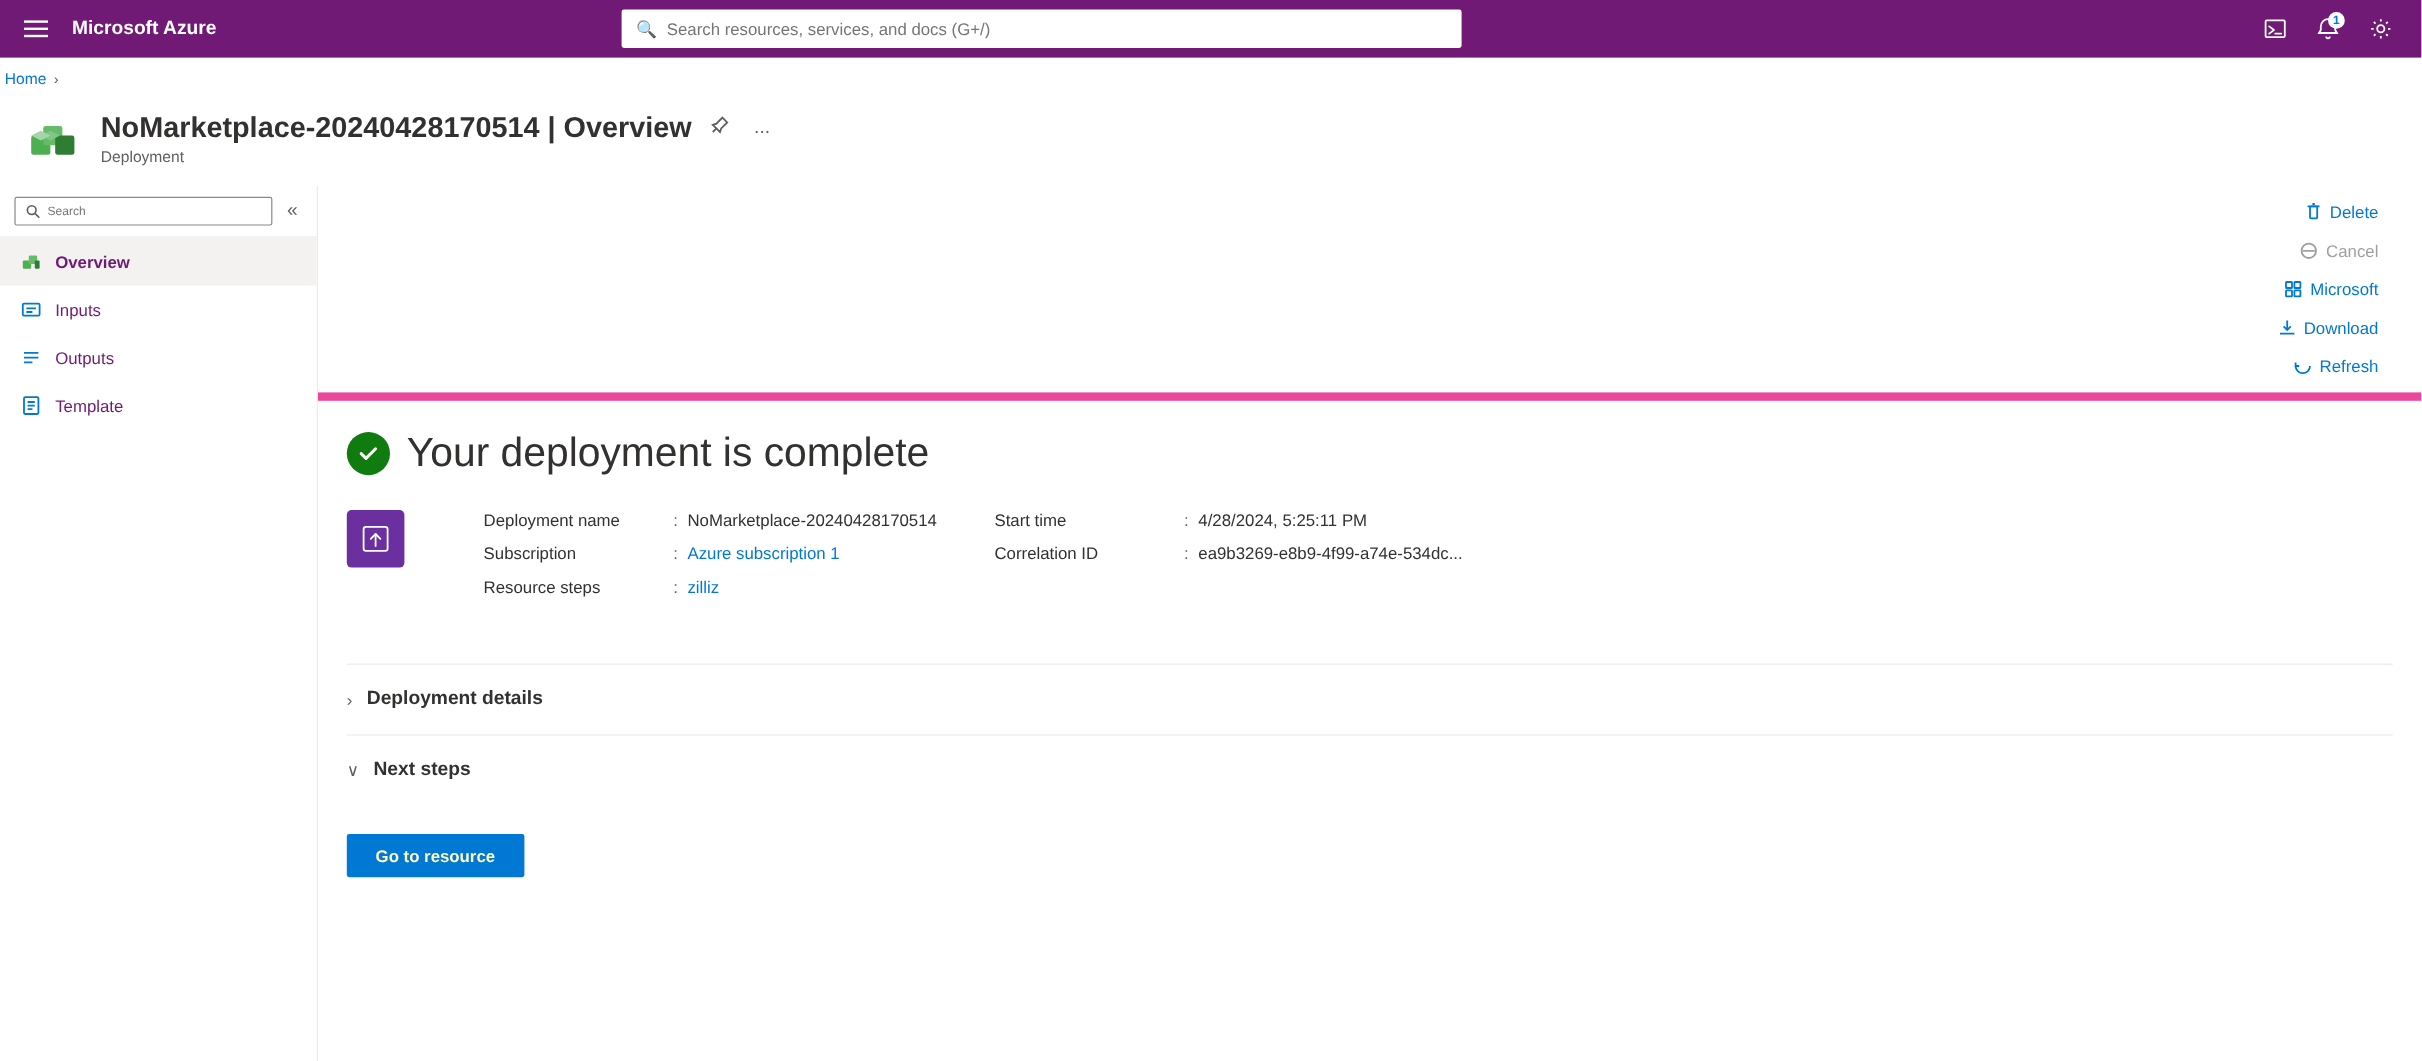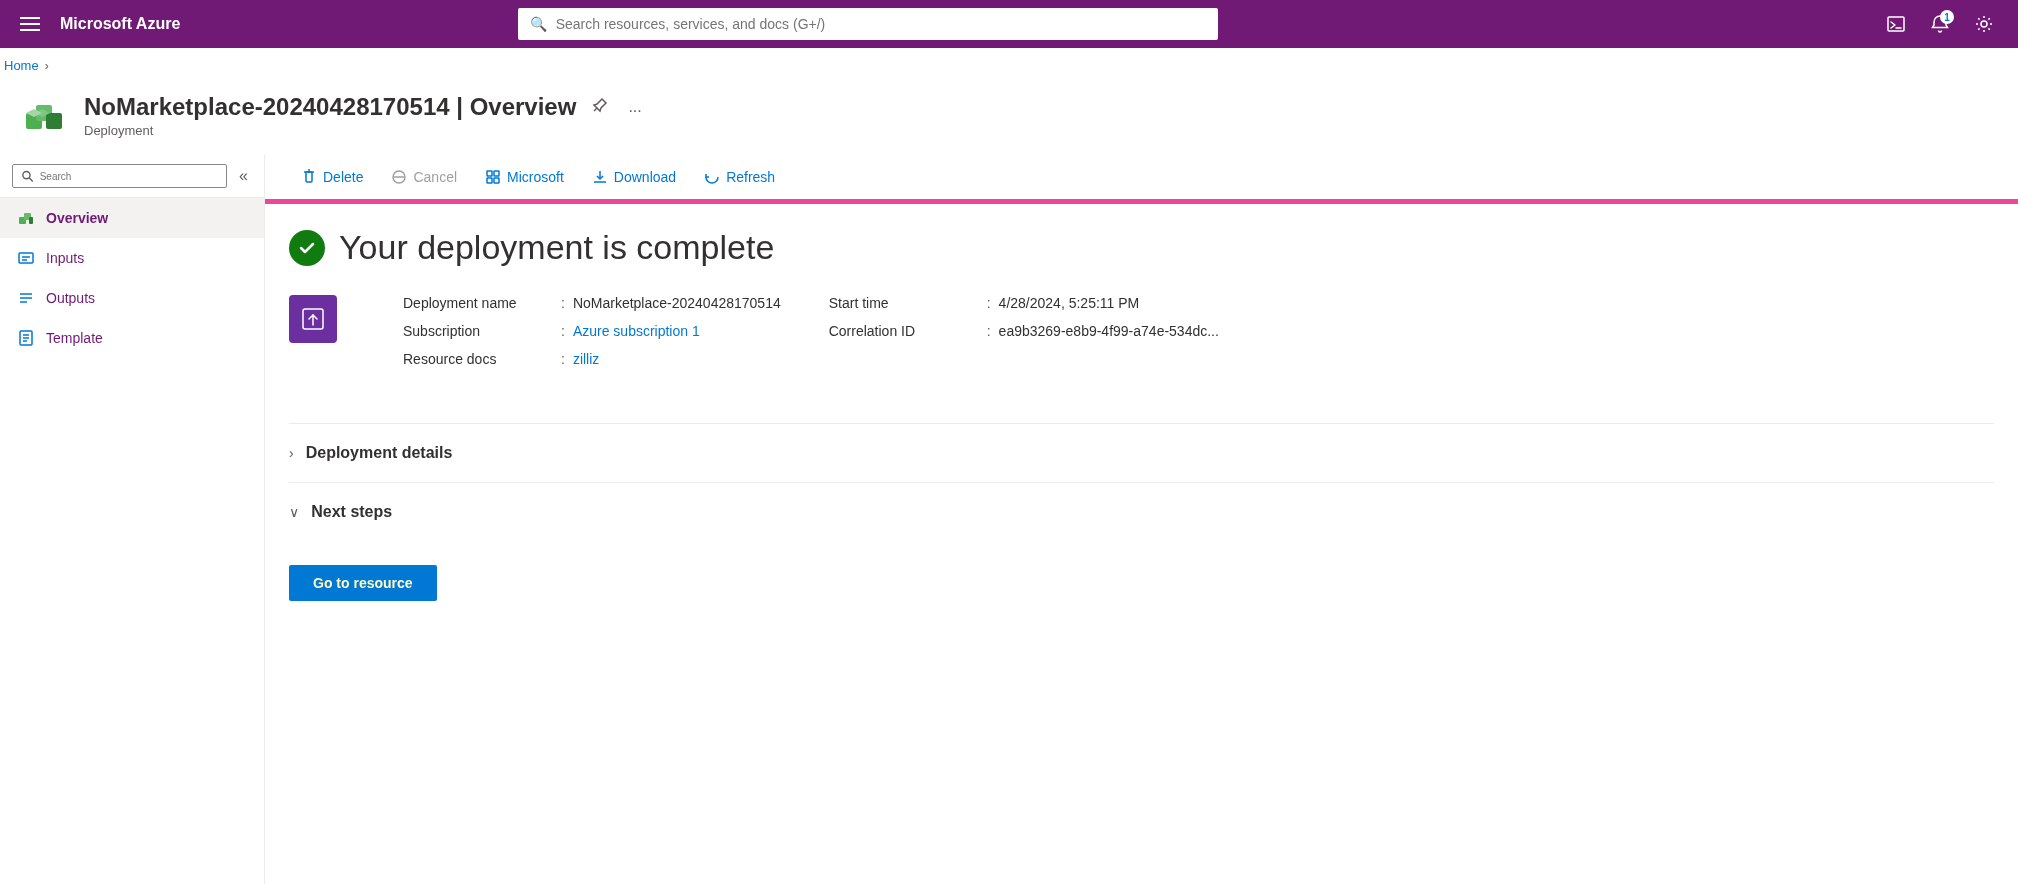--- a/index.html
+++ b/index.html
@@ -191,21 +191,22 @@
       overflow-y: auto;
       padding: 0;
     }
 
     
     .toolbar {
       display: flex;
       align-items: flex-end;
       padding: 8px 24px;
       gap: 4px;
-      border-bottom: 5px solid #ec4899;
+      border-bottom: 7px solid #ec4899;
+      flex-direction: column;
     }
     .toolbar-btn {
       display: flex;
       align-items: center;
       gap: 6px;
       padding: 6px 12px;
       background: none;
       border: none;
       cursor: pointer;
       color: #0078d4;
@@ -509,21 +510,21 @@
               <span class="info-label">Deployment name</span>
               <span class="info-sep">:</span>
               <span class="info-value">NoMarketplace-20240428170514</span>
             </div>
             <div class="info-row">
               <span class="info-label">Subscription</span>
               <span class="info-sep">:</span>
               <a class="info-value link" href="#">Azure subscription 1</a>
             </div>
             <div class="info-row">
-              <span class="info-label">Resource docs</span>
+              <span class="info-label">Resource steps</span>
               <span class="info-sep">:</span>
               <a class="info-value link" href="#">zilliz</a>
             </div>
           </div>
 
           <div class="info-col">
             <div class="info-row">
               <span class="info-label">Start time</span>
               <span class="info-sep">:</span>
               <span class="info-value">4/28/2024, 5:25:11 PM</span>

